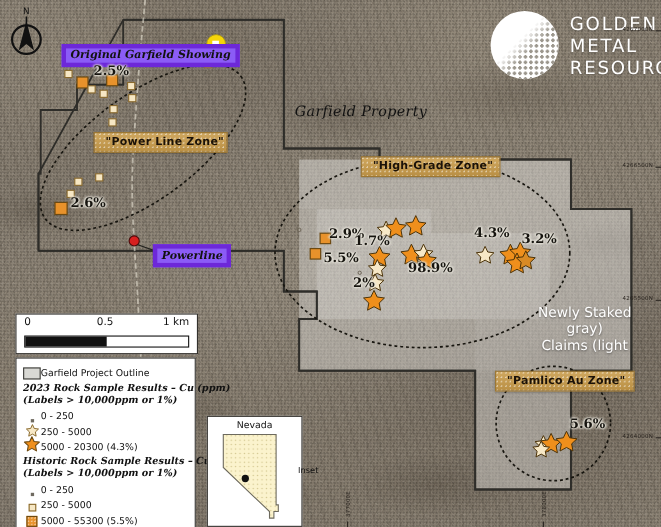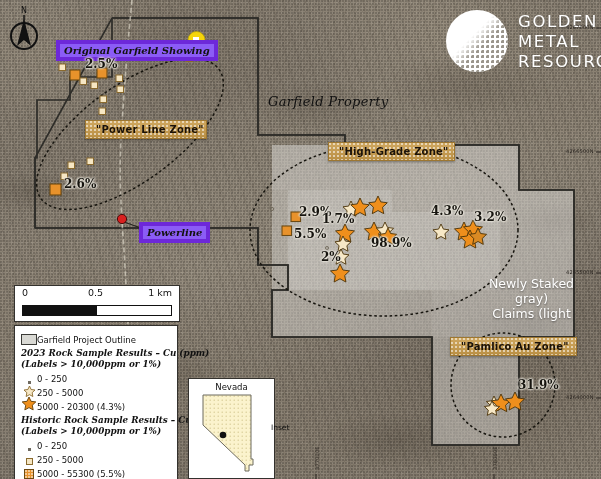--- a/index.html
+++ b/index.html
@@ -339,21 +339,21 @@
 
   <div class="pct" style="left:85px;top:57px;">2.5%</div>
   <div class="pct" style="left:64px;top:177px;">2.6%</div>
   <div class="pct" style="left:299px;top:205px;">2.9%</div>
   <div class="pct" style="left:294px;top:227px;">5.5%</div>
   <div class="pct" style="left:322px;top:212px;">1.7%</div>
   <div class="pct" style="left:371px;top:236px;">98.9%</div>
   <div class="pct" style="left:321px;top:250px;">2%</div>
   <div class="pct" style="left:431px;top:204px;">4.3%</div>
   <div class="pct" style="left:474px;top:210px;">3.2%</div>
-  <div class="pct" style="left:518px;top:378px;">31.9%</div>
+  <div class="pct" style="left:518px;top:378px;">5.6%</div>
 
   <div class="coordlbl" style="left:566px;top:24px;">4267000N</div>
   <div class="coordlbl" style="left:566px;top:148px;">4266500N</div>
   <div class="coordlbl" style="left:566px;top:269px;">4265500N</div>
   <div class="coordlbl" style="left:566px;top:394px;">4264000N</div>
 
   <div class="coordlbl rot" style="left:314px;top:470px;">377000E</div>
   <div class="coordlbl rot" style="left:492px;top:470px;">378000E</div>
 
   <div id="scalebar">

